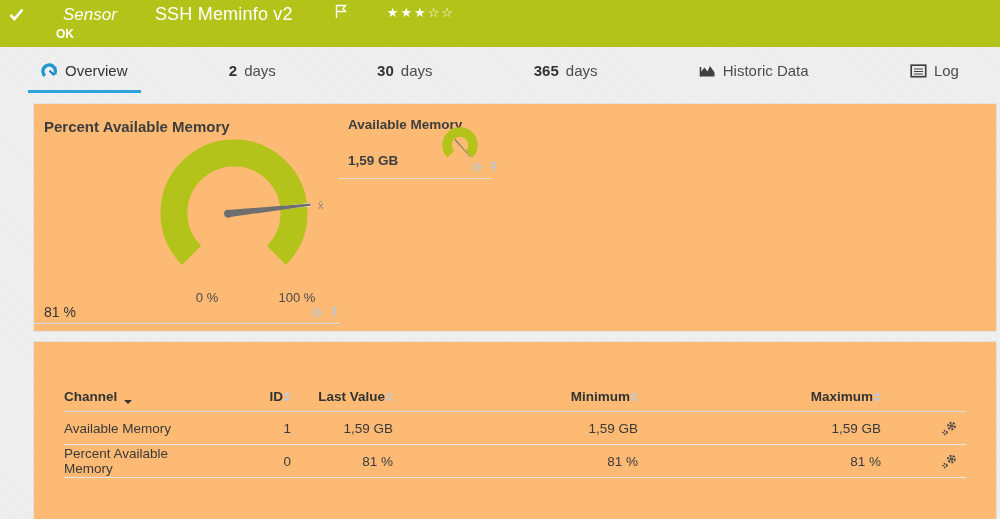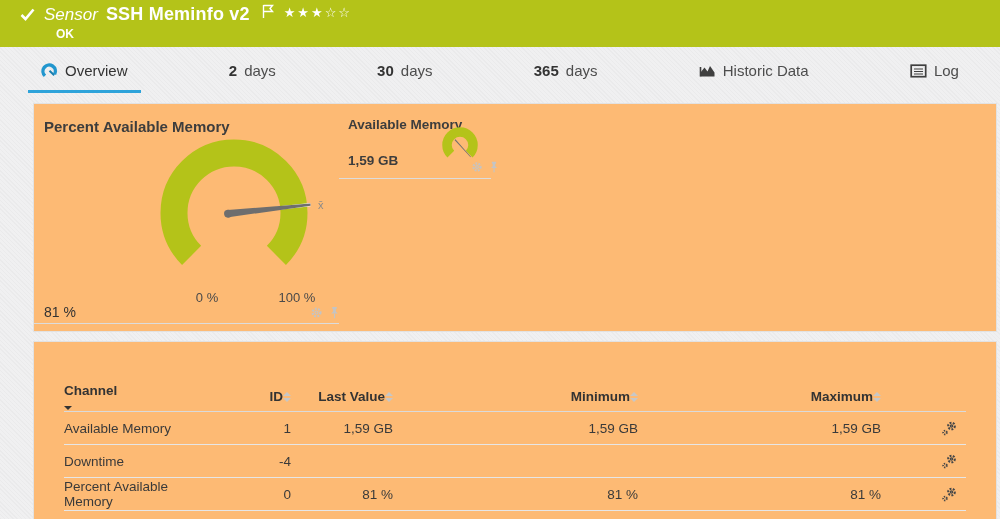--- a/index.html
+++ b/index.html
@@ -7,24 +7,24 @@
   body {
     font-family:"Liberation Sans", sans-serif;
     background-color:#f0f0f1;
     background-image:repeating-linear-gradient(45deg, rgba(0,0,0,0.022) 0 1px, transparent 1px 3px);
     position:relative; overflow:hidden; color:#333;
   }
 
   
   .topbar { position:absolute; left:0; top:0; width:1000px; height:47px;
             background:#b4c319; color:#fff; }
-  .topbar-line1 { position:absolute; left:19px; top:4px; display:flex; align-items:center; }
+  .topbar-line1 { position:absolute; left:8px; top:4px; display:flex; align-items:center;gap:30px; }
   .check { margin-right:8px; display:flex; }
   .sensor-kind { font-style:italic; font-size:17px; font-weight:400; margin-right:8px; }
-  .sensor-title { font-size:18px; font-weight:bold; margin-right:10px; letter-spacing:.2px; }
+  .sensor-title { font-size:18px; font-weight:normal; margin-right:10px; letter-spacing:.2px; }
   .flag { margin:0 10px 6px 2px; display:flex; }
   .stars { font-size:13px; letter-spacing:2px; margin-bottom:4px; }
   .topbar-status { position:absolute; left:56px; top:27px; font-size:12px; font-weight:bold; }
 
   
   .tabbar { position:absolute; left:0; top:37px; width:1000px; height:56px;
             display:flex; justify-content:space-between; align-items:flex-end; padding:0 28px; }
   .tab { display:flex; align-items:center; gap:7px; font-size:15px; color:#4d4d4d;
          padding:10px 13px 14px; cursor:pointer; white-space:nowrap; }
   .tab.active { border-bottom:3px solid #2ea3da; padding-bottom:11px; color:#333; }
@@ -52,21 +52,21 @@
   .small-icons { left:437px; top:57px; }
   .tile-line { position:absolute; height:1px; background:#dcdcdc; }
   .big-line   { left:0; top:219px; width:305px; }
   .small-line { left:305px; top:74px; width:152px; }
 
   
   .ch-table { margin:40px 30px 0; font-size:13.5px; }
   .tr { display:grid; grid-template-columns:150px 77px 102px 245px 243px 1fr; align-items:center; }
   .tr.head { height:30px; border-bottom:1px solid #dadada; font-weight:bold; color:#333; }
   .tr.row  { height:33px; border-bottom:1px solid #e6e6e6; color:#3a3a3a; }
-  .c-channel { display:flex; align-items:flex-start; gap:7px;flex-direction:column; }
+  .c-channel { display:flex; align-items:flex-end; gap:7px; }
   .num { text-align:right; display:flex; justify-content:flex-end; align-items:center; }
   .gearcell { display:flex; justify-content:flex-end; padding-right:8px; }
   .sort { display:inline-flex; flex-direction:column; gap:2px; }
   .tri-up   { width:0; height:0; border-left:4px solid transparent; border-right:4px solid transparent; border-bottom:4px solid #c7c7c7; }
   .tri-down { width:0; height:0; border-left:4px solid transparent; border-right:4px solid transparent; border-top:4px solid #c7c7c7; }
   .tri-down.dark { border-top-color:#333; margin-top:1px; }
 </style>
 </head>
 <body>
 
@@ -225,36 +225,20 @@
       <div class="num">1,59 GB</div>
       <div class="gearcell">
         <svg width="17" height="17" viewBox="0 0 17 17">
           <circle cx="10.5" cy="6" r="3.3" fill="none" stroke="#474747" stroke-width="2.1" stroke-dasharray="1.9 1.4"></circle>
           <circle cx="10.5" cy="6" r="1.1" fill="none" stroke="#474747" stroke-width="1.3"></circle>
           <circle cx="4" cy="12.5" r="1.8" fill="none" stroke="#474747" stroke-width="1.9" stroke-dasharray="1.2 1"></circle>
         </svg>
       </div>
     </div>
 
-    <div class="tr row">
-      <div class="c-channel">
-          <span>Downtime</span>
-        </div>
-      <div class="num">-4</div>
-      <div class="num"></div>
-      <div class="num"></div>
-      <div class="num"></div>
-      <div class="gearcell">
-        <svg width="17" height="17" viewBox="0 0 17 17">
-          <circle cx="10.5" cy="6" r="3.3" fill="none" stroke="#474747" stroke-width="2.1" stroke-dasharray="1.9 1.4"></circle>
-          <circle cx="10.5" cy="6" r="1.1" fill="none" stroke="#474747" stroke-width="1.3"></circle>
-          <circle cx="4" cy="12.5" r="1.8" fill="none" stroke="#474747" stroke-width="1.9" stroke-dasharray="1.2 1"></circle>
-        </svg>
-      </div>
-    </div>
 
     <div class="tr row">
       <div class="c-channel">
           <span>Percent Available Memory</span>
         </div>
       <div class="num">0</div>
       <div class="num">81 %</div>
       <div class="num">81 %</div>
       <div class="num">81 %</div>
       <div class="gearcell">

